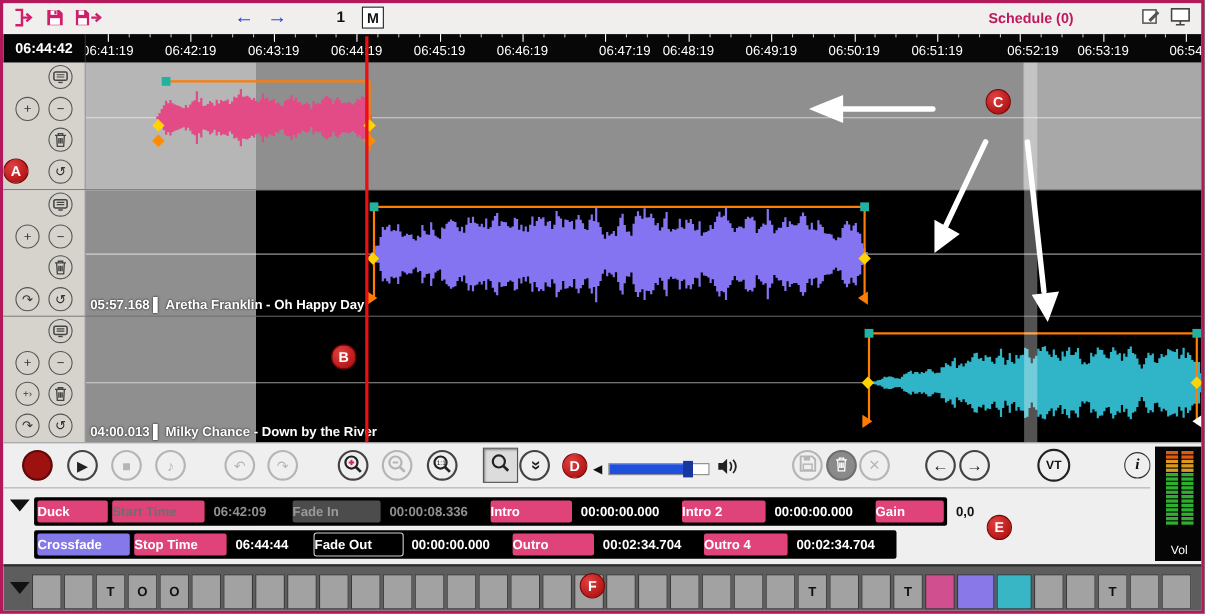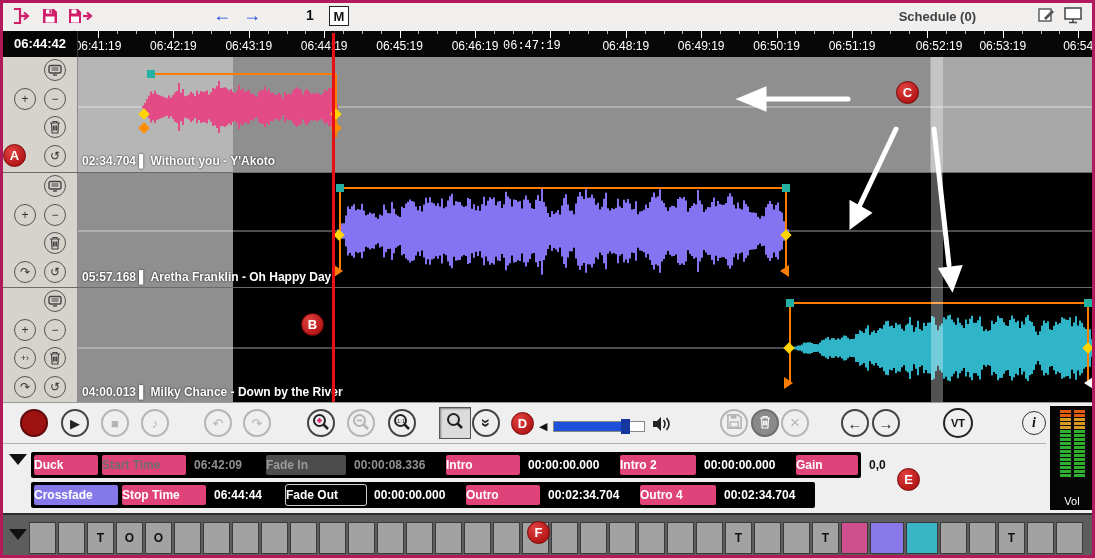--- a/index.html
+++ b/index.html
@@ -6,21 +6,21 @@
   #app{position:relative;width:1095px;height:558px;border:3px solid #b1195a;box-sizing:border-box;background:#efefef;overflow:hidden;}
 
   
   .topbar{position:absolute;left:0;top:0;width:100%;height:28px;background:#f1efed;}
   .topbar .ticon{position:absolute;top:4px;cursor:default;}
   .nav-arrow{position:absolute;top:2px;font-size:18px;font-weight:bold;color:#2847d8;}
   .page-num{position:absolute;left:303px;top:4px;font-size:14px;font-weight:bold;color:#111;}
   .m-box{position:absolute;left:326px;top:3px;width:20px;height:20px;background:#fff;border:1.5px solid #222;
          font-size:13px;font-weight:bold;color:#111;text-align:center;line-height:20px;box-sizing:border-box;}
   .tb-title{position:absolute;left:0;right:0;top:5px;text-align:center;font-size:13.5px;font-weight:bold;color:#111;pointer-events:none;}
-  .tb-sched{position:absolute;right:116px;top:6px;font-size:13px;font-weight:bold;color:#404040;}
+  .tb-sched{position:absolute;right:116px;top:6px;font-size:13px;font-weight:bold;color:#be185d;}
 
   
   .time-box{position:absolute;left:0;top:28px;width:75px;height:26px;background:#050505;color:#fff;
             font-size:13px;font-weight:bold;text-align:center;line-height:26px;border-right:1px solid #333;box-sizing:border-box;}
   .ruler{position:absolute;left:75px;top:28px;width:1020px;height:26px;background:#070707;overflow:hidden;}
   .ruler .maj{position:absolute;top:0;width:1px;height:7px;background:#fff;}
   .ruler .min{position:absolute;top:0;width:1px;height:3px;background:#bbb;}
   .ruler .rlab{position:absolute;top:8px;width:56px;margin-left:-28px;text-align:center;font-size:12px;color:#fff;}
 
   
@@ -162,21 +162,21 @@
       <div class="rlab" style="left: 321.6px;">06:45:19</div>
       <div class="maj" style="left: 397px;"></div>
       <div class="min" style="left: 415.85px;"></div>
       <div class="min" style="left: 434.7px;"></div>
       <div class="min" style="left: 453.55px;"></div>
       <div class="rlab" style="left: 397px; text-align: center;">06:46:19</div>
       <div class="maj" style="left: 472.4px;"></div>
       <div class="min" style="left: 491.25px;"></div>
       <div class="min" style="left: 510.1px;"></div>
       <div class="min" style="left: 528.95px;"></div>
-      <div class="rlab" style="left: 453px; font-family: Liberation Mono, monospace;">06:47:19</div>
+      <div class="rlab" style="left: 490px;">06:47:19</div>
       <div class="maj" style="left: 547.8px;"></div>
       <div class="min" style="left: 566.65px;"></div>
       <div class="min" style="left: 585.5px;"></div>
       <div class="min" style="left: 604.35px;"></div>
       <div class="rlab" style="left: 547.8px;">06:48:19</div>
       <div class="maj" style="left: 623.2px;"></div>
       <div class="min" style="left: 642.05px;"></div>
       <div class="min" style="left: 660.9px;"></div>
       <div class="min" style="left: 679.75px;"></div>
       <div class="rlab" style="left: 623.2px;">06:49:19</div>
@@ -235,21 +235,20 @@
             <line x1="0" x2="1020" y1="50" y2="50" stroke="rgba(255,255,255,0.6)" stroke-width="1"></line>
             <path d="M65 48.8L65 51.2M67 46.031513628876766L67 53.968486371123234M69 42.15302826773953L69 57.84697173226047M71 38.676603087360114L71 61.323396912639886M73 34.48988413097976L73 65.51011586902024M75 36.854840919131526L75 63.145159080868474M77 33.798349954246426L77 66.20165004575358M79 36.97631659316618L79 63.02368340683382M81 38.033483488698145L81 61.966516511301855M83 38.64053069879038L83 61.35946930120962M85 39.43612144603236L85 60.56387855396764M87 40.41507415697815L87 59.58492584302185M89 41.32199126769359L89 58.67800873230641M91 38.38974610558826L91 61.61025389441174M93 40.81510774674522L93 59.18489225325478M95 38.03426163594057L95 61.96573836405943M97 35.248553357246166L97 64.75144664275383M99 34.06960711981402L99 65.93039288018598M101 26.03518701269957L101 73.96481298730043M103 35.83283380746217L103 64.16716619253782M105 32.03388206440711L105 67.96611793559289M107 39.36908644852116L107 60.63091355147884M109 38.79976321127198L109 61.20023678872802M111 37.576880293426626L111 62.423119706573374M113 34.76912337636215L113 65.23087662363784M115 36.37854637574375L115 63.62145362425625M117 39.04021357416716L117 60.95978642583284M119 33.79289990966719L119 66.2071000903328M121 37.03282028799252L121 62.96717971200748M123 33.98742830936496L123 66.01257169063504M125 35.00077890667281L125 64.9992210933272M127 34.59727318000323L127 65.40272681999677M129 33.406003572311036L129 66.59399642768896M131 37.44895621735627L131 62.55104378264373M133 35.17074605716593L133 64.82925394283407M135 31.051641843875213L135 68.94835815612478M137 31.81795140729507L137 68.18204859270493M139 28.978014936621697L139 71.02198506337831M141 24L141 76M143 31.032576296384516L143 68.96742370361548M145 30.656984879979344L145 69.34301512002065M147 30.15631036952293L147 69.84368963047707M149 31.605014838286674L149 68.39498516171332M151 33.60186076047402L151 66.39813923952599M153 32.072302025814764L153 67.92769797418524M155 34.921908182265554L155 65.07809181773445M157 36.104042490174386L157 63.895957509825614M159 33.68685248672318L159 66.31314751327682M161 28.000873583448307L161 71.99912641655169M163 32.815515784392794L163 67.1844842156072M165 31.79235765880982L165 68.20764234119018M167 35.05791754506388L167 64.94208245493613M169 33.72900614062054L169 66.27099385937946M171 33.15771728932137L171 66.84228271067863M173 37.105303212047886L173 62.894696787952114M175 36.22190601785333L175 63.77809398214667M177 38.750944554172314L177 61.249055445827686M179 39.828252390252345L179 60.171747609747655M181 34.72069639471839L181 65.27930360528161M183 33.45167385829528L183 66.54832614170472M185 33.12470420750366L185 66.87529579249633M187 29.86918712137758L187 70.13081287862242M189 34.33031585006338L189 65.66968414993661M191 32.00436375651127L191 67.99563624348873M193 35.96372742333034L193 64.03627257666966M195 35.795324783240744L195 64.20467521675926M197 38.32417481695077L197 61.67582518304923M199 37.554062066318984L199 62.445937933681016M201 36.300865033270675L201 63.699134966729325M203 37.762647398793256L203 62.237352601206744M205 41.84409258874812L205 58.15590741125188M207 34.85836421672289L207 65.14163578327711M209 37.812838597420814L209 62.187161402579186M211 36.7165825007738L211 63.2834174992262M213 37.21464109071195L213 62.78535890928805M215 33.77169511684947L215 66.22830488315053M217 31.63000716970554L217 68.36999283029446M219 30.360841427165667L219 69.63915857283433M221 31.68279801319146L221 68.31720198680854M223 32.78871062182324L223 67.21128937817676M225 37.405907075778394L225 62.594092924221606M227 33.57425477013223L227 66.42574522986777M229 31.736463482336593L229 68.26353651766341M231 34.32677624928773L231 65.67322375071227M233 36.81429019949404L233 63.18570980050596M235 36.31220612609948L235 63.68779387390052M237 36.655626190054434L237 63.344373809945566M239 35.56004805136726L239 64.43995194863274M241 36.78316221946072L241 63.21683778053928M243 37.917525557062575L243 62.082474442937425M245 36.13174824789557L245 63.86825175210443M247 32.68456628781978L247 67.31543371218022M249 34.18936942596874L249 65.81063057403125M251 30.723000389924L251 69.276999610076M253 31.062638896617873L253 68.93736110338213M255 34.12399557128447L255 65.87600442871553M257 40.80971029948108L257 59.19028970051892M259 47.33644987437124L259 52.66355012562876" stroke="#e24b86" stroke-width="2" fill="none"></path>
             <line x1="73" x2="258" y1="17" y2="17" stroke="#ff7d00" stroke-width="2"></line>
             <line x1="258" x2="258" y1="17" y2="80" stroke="#ff7d00" stroke-width="2"></line>
             <rect x="69" y="13" width="8" height="8" fill="#23b2a2"></rect>
             <rect x="62" y="53" width="8" height="8" transform="rotate(45 66 57)" fill="#ffd400"></rect>
             <rect x="62" y="67" width="8" height="8" transform="rotate(45 66 71)" fill="#ff8c00"></rect>
             <rect x="254" y="53" width="8" height="8" transform="rotate(45 258 57)" fill="#ffd400"></rect>
             <rect x="254" y="67" width="8" height="8" transform="rotate(45 258 71)" fill="#ff8c00"></rect>
           </svg>
-          <div class="tlabel"><span>02:34.704</span><span class="mk">▌</span><span>Without you - Y'Akoto</span></div>
         </div>
       </div>
       <div class="track" style="top: 169px;">
         <div class="tside">
           <div class="tbtn" style="left: 41px; top: 2px;">
             <svg width="14" height="12" viewBox="0 0 14 12">
               <rect x="1" y="1.5" width="12" height="7.5" rx="1.5" fill="none" stroke="#444" stroke-width="1.4"></rect>
               <line x1="3.5" y1="4" x2="10.5" y2="4" stroke="#444" stroke-width="1"></line>
               <line x1="3.5" y1="6" x2="10.5" y2="6" stroke="#444" stroke-width="1"></line>
               <line x1="5" y1="11" x2="9" y2="11" stroke="#444" stroke-width="1.4"></line>

